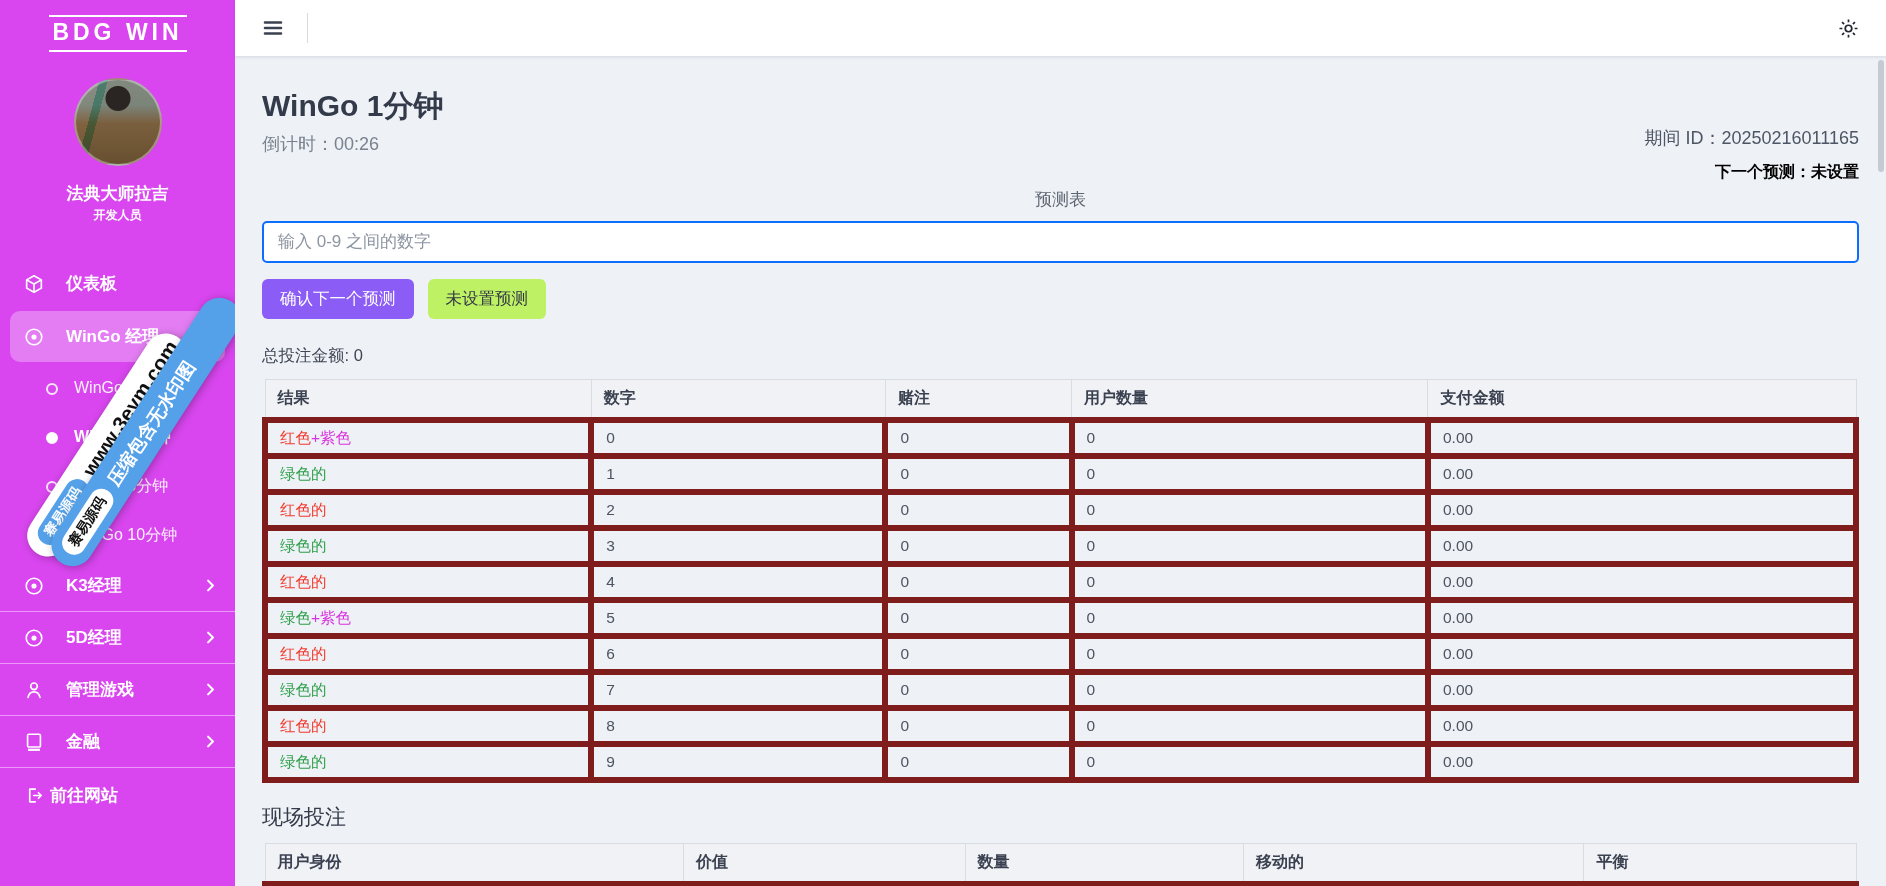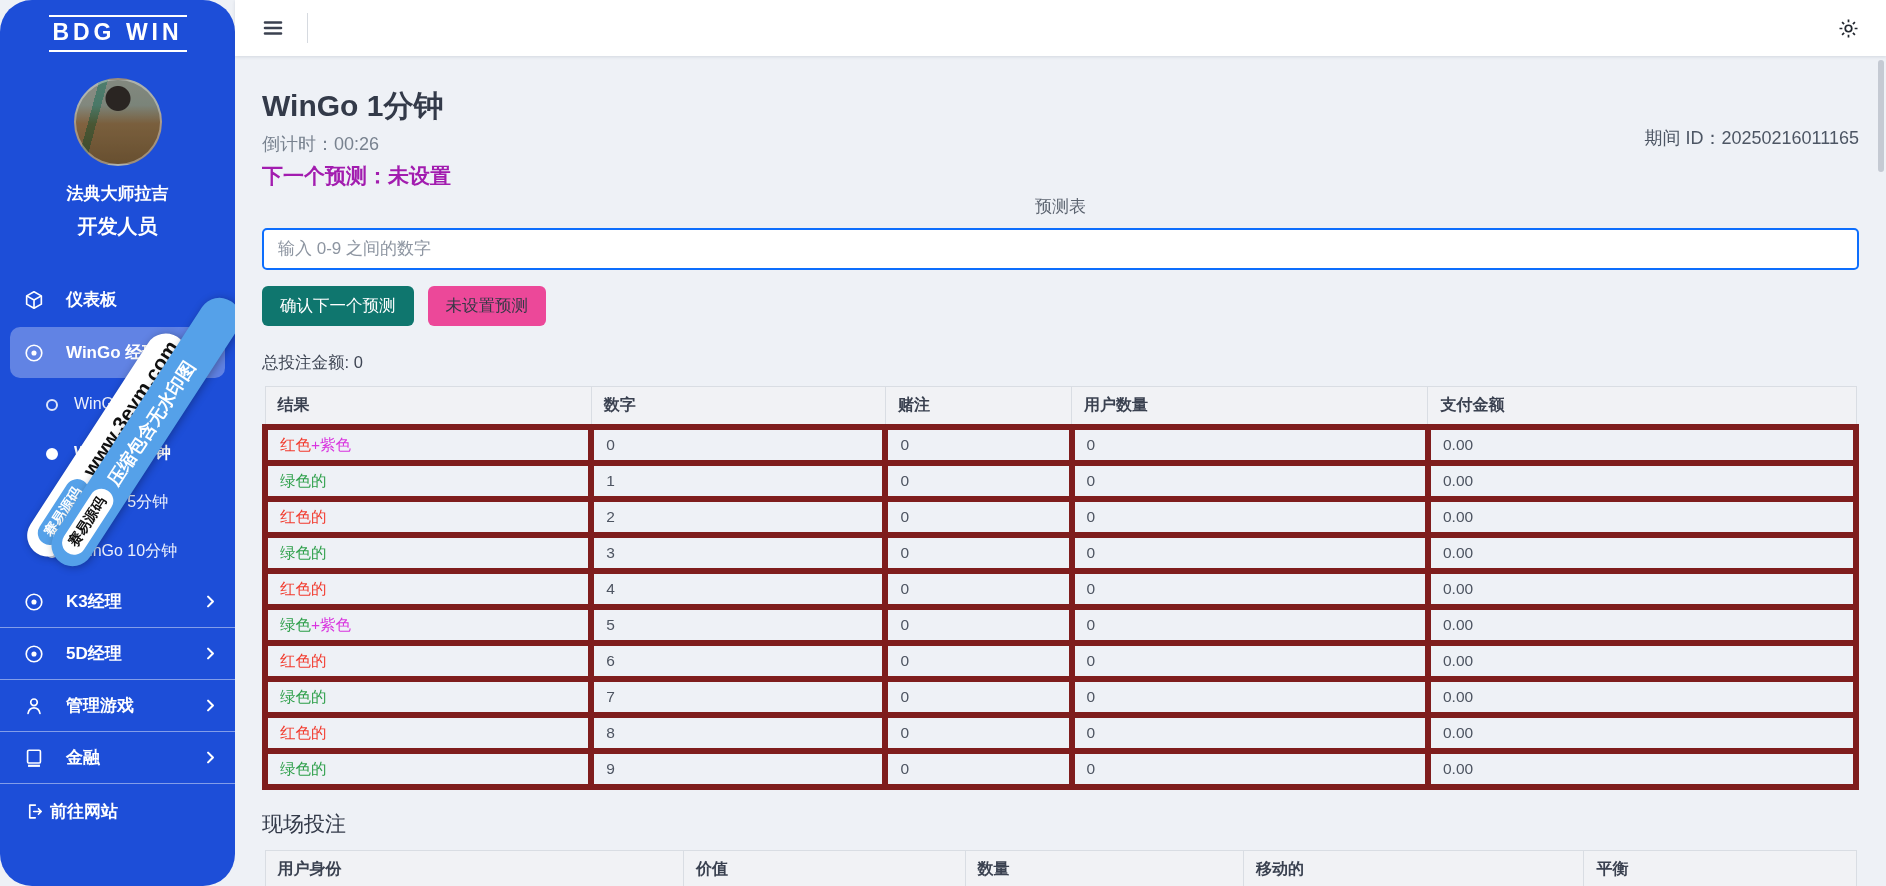--- a/index.html
+++ b/index.html
@@ -7,40 +7,40 @@
   body {
     width:1886px; height:886px; overflow:hidden;
     font-family:"Liberation Sans","DejaVu Sans",sans-serif;
     background:#eef1f6; color:#343b49;
   }
   .app { display:flex; width:1886px; height:886px; }
 
   
   .sidebar {
     position:relative; width:235px; flex:0 0 235px; height:100%;
-    background:#1d4ed8; color:#fff; overflow:hidden;border-radius:32px;
+    background:#d946ef; color:#fff; overflow:hidden;
   }
   .logo {
     width:138px; margin:15px auto 0; text-align:center;
     font-size:23px; font-weight:800; letter-spacing:4px;
     border-top:2px solid #fff; border-bottom:2px solid #fff;
     padding:2px 0 4px; white-space:nowrap;
   }
   .profile { text-align:center; margin-top:26px; }
   .avatar {
     width:88px; height:88px; border-radius:50%; margin:0 auto;
     background:
       radial-gradient(circle at 50% 22%, #2a2522 0 12px, rgba(0,0,0,0) 13px),
       linear-gradient(105deg, #c3c5bf 0 22%, #6fae9d 22% 30%, #b9bfb8 30% 100%),
       linear-gradient(180deg, #b4b6b0 0%, #a9b0a8 30%, #a87f55 52%, #8f6a42 100%);
     background-blend-mode:normal,multiply,normal;
     border:2px solid rgba(255,255,255,.35);
   }
   .pname { margin-top:16px; font-weight:700; font-size:17px; }
-  .prole { margin-top:8px; font-weight:700; font-size:20px; }
+  .prole { margin-top:2px; font-weight:700; font-size:12px; }
 
   .nav { margin-top:34px; }
   .nav-item {
     display:flex; align-items:center; gap:20px;
     padding:14px 18px 14px 22px; font-size:17px; font-weight:700;
     cursor:pointer; position:relative;
   }
   .nav-item .nav-icon { display:flex; width:24px; justify-content:center; }
   .nav-item.active {
     background:rgba(255,255,255,.3); border-radius:10px;
@@ -78,37 +78,37 @@
     padding:0 26px; box-shadow:0 1px 3px rgba(60,75,100,.15); position:relative; z-index:2;
   }
   .hamburger { display:flex; cursor:pointer; color:#3b4150; }
   .tdivider { width:1px; height:30px; background:#d6dae0; margin-left:22px; }
   .gear { margin-left:auto; display:flex; color:#22272f; cursor:pointer; }
 
   .content { position:relative; flex:1; padding:30px 27px 0; overflow:hidden; }
   h1.title { margin:0; font-size:30px; font-weight:700; color:#333a49; }
   .countdown { margin-top:5px; font-size:18px; color:#78828f; }
   .period { position:absolute; top:70px; right:27px; font-size:18px; color:#4d5664; }
-  .next-pred { text-align:left; font-size:21px; font-weight:700; color:#a21caf; margin-top:6px; }
+  .next-pred { text-align:right; font-size:16px; font-weight:700; color:#000000; margin-top:6px; }
   .pred-label { text-align:center; font-size:17px; color:#5d6571; margin-top:5px; }
   .num-input {
     display:block; width:100%; height:42px; margin-top:10px;
     border:2px solid #0d6efd; border-radius:5px; background:#fff;
     padding:0 14px; font-size:17px; color:#333; outline:none;
     font-family:"Liberation Sans","DejaVu Sans",sans-serif;
   }
   .num-input::placeholder { color:#8d95a1; }
   .btn-row { margin-top:16px; display:flex; gap:14px; }
   .btn {
     border:none; height:40px; padding:0 18px; border-radius:6px;
     font-size:16.5px; cursor:pointer;
     font-family:"Liberation Sans","DejaVu Sans",sans-serif;
   }
-  .btn-magenta { background:#0f766e; color:#fff; }
-  .btn-gray { background:#ec4899; color:#333846; }
+  .btn-magenta { background:#8b5cf6; color:#fff; }
+  .btn-gray { background:#bef264; color:#333846; }
   .total { margin-top:26px; font-size:16.5px; color:#3f4654; }
 
   table.tbl { width:100%; border-collapse:collapse; margin-top:12px; }
   .tbl th {
     text-align:left; font-size:16px; font-weight:700; color:#3a4150;
     padding:8px 12px; background:#f1f2f5; border:1px solid #d9dde3;
   }
   .tbl td {
     font-size:15.5px; color:#4d5461; padding:5px 12px; line-height:20px;
     border:6px solid #7f1d1d; background:transparent;

